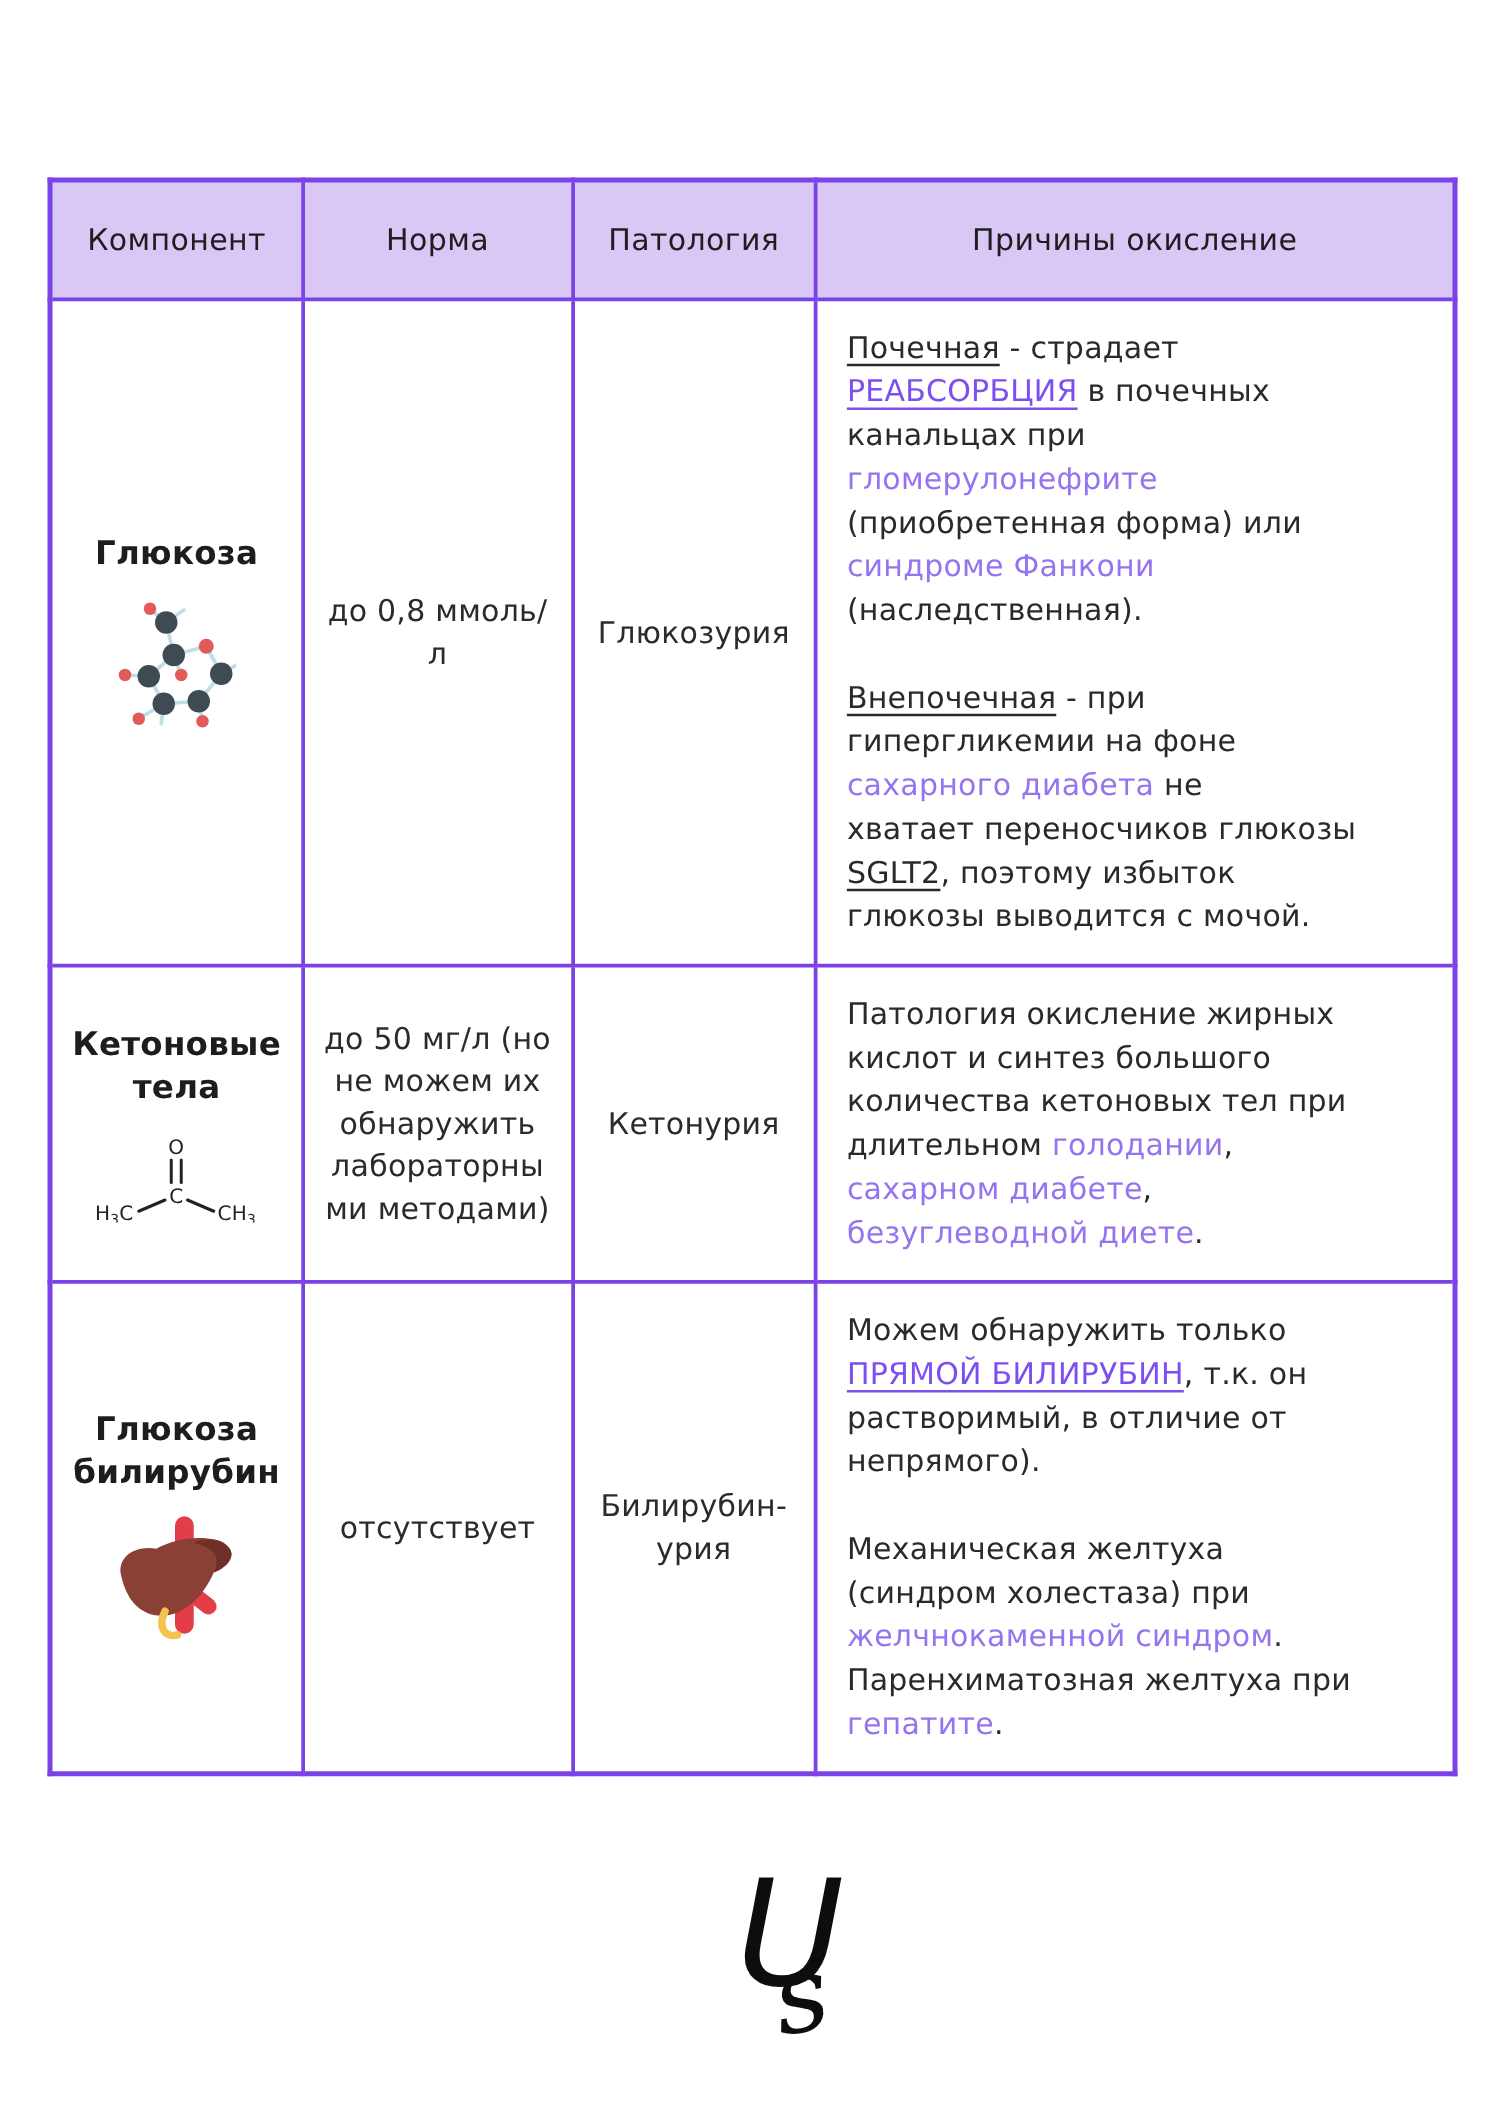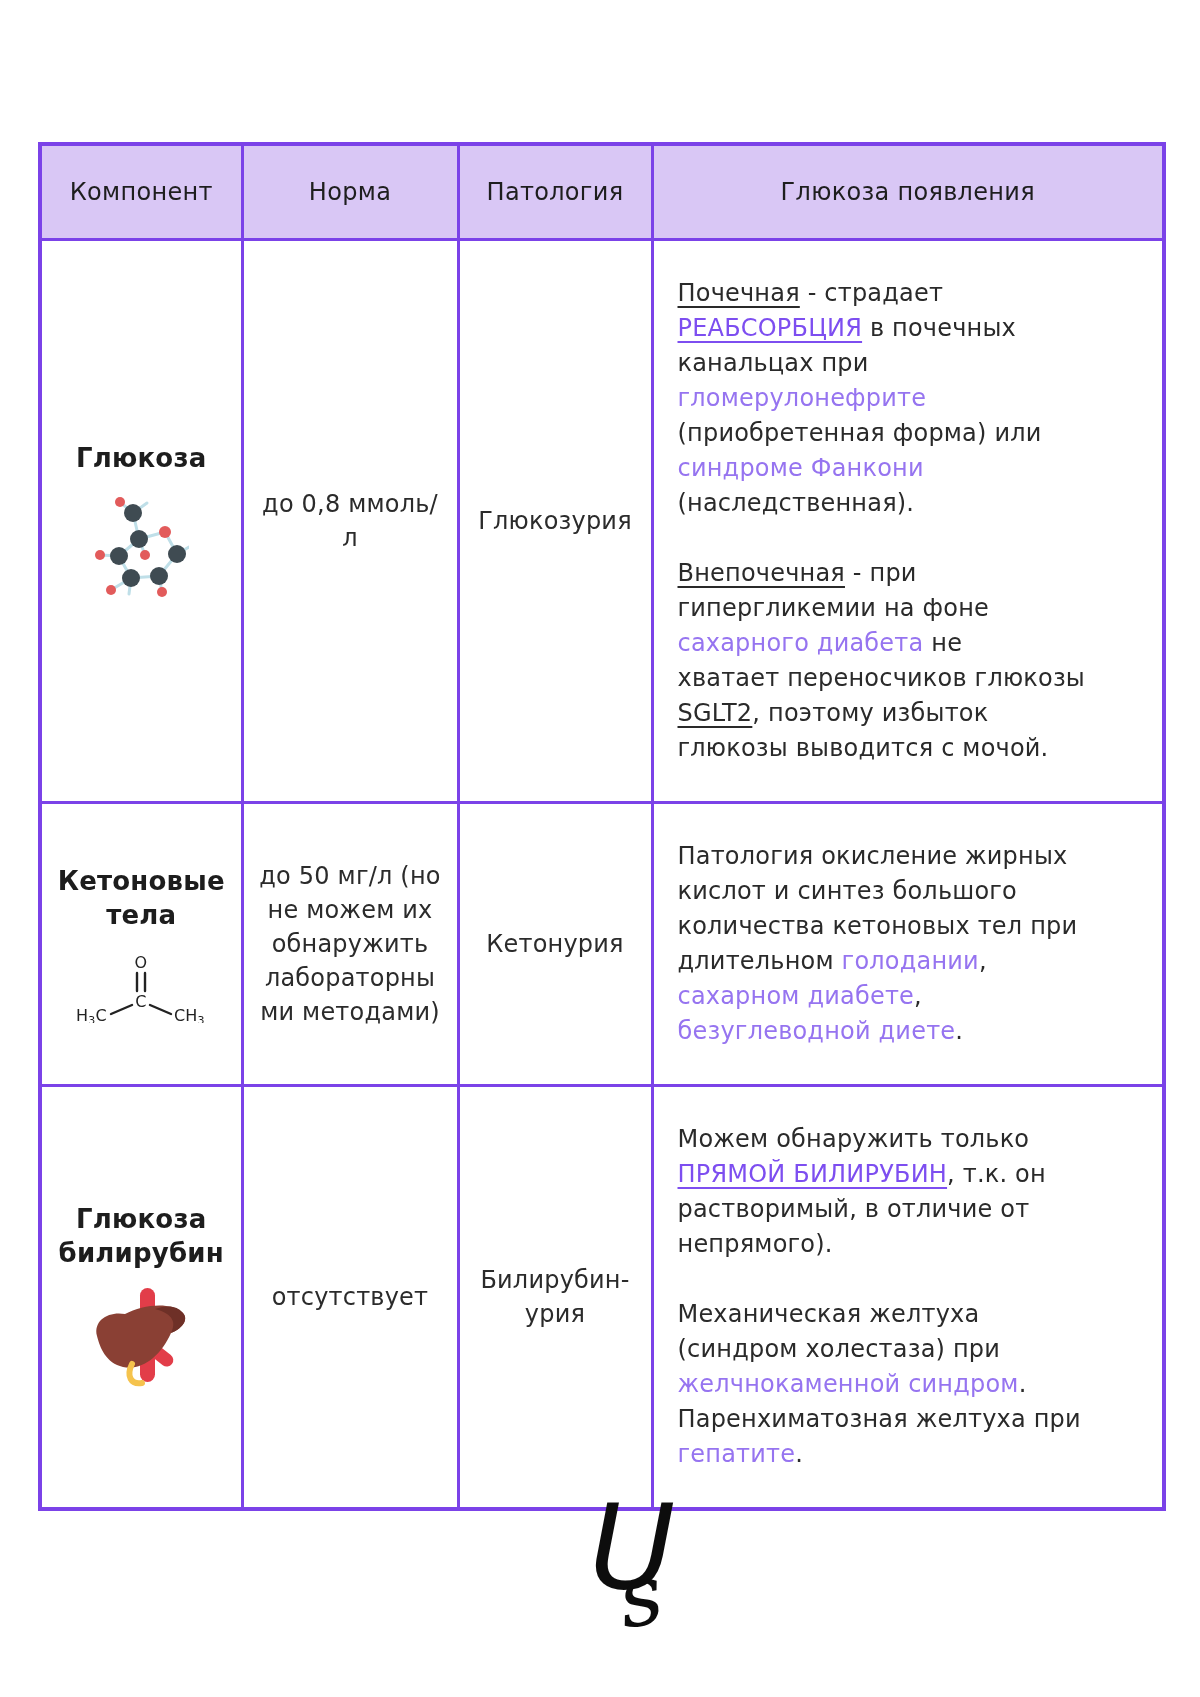--- a/index.html
+++ b/index.html
@@ -34,21 +34,21 @@
   }
   .comp{
     display:flex;flex-direction:column;justify-content:center;gap:16px;
   }
   .comp-label{
     font-weight:700;font-size:26px;line-height:34px;white-space:pre-line;
     color:#1d1d1d;letter-spacing:.2px;
   }
   .causes{
     font-size:24px;line-height:35px;white-space:pre-line;text-align:left;
-    padding:35px 24px;letter-spacing:.2px;
+    padding:20px 24px;letter-spacing:.2px;
   }
   .seg-u{text-decoration:underline;text-decoration-thickness:2px;text-underline-offset:5px;}
   .seg-p{color:var(--word-purple);}
   .seg-pu{
     color:var(--link-purple);text-decoration:underline;
     text-decoration-thickness:2px;text-underline-offset:5px;
   }
   .icon-box{display:flex;align-items:center;justify-content:center;}
   .logo{position:absolute;left:575px;top:1488px;width:160px;height:180px;color:#0d0d0d;}
   .logo-u{
@@ -71,21 +71,21 @@
         <col class="c2">
         <col class="c3">
         <col class="c4">
       </colgroup>
 
     <tbody>
         <tr>
       <th>Компонент</th>
       <th>Норма</th>
       <th>Патология</th>
-      <th>Глюкоза появления</th>
+      <th>Причины окисление</th>
     </tr>
 
     <tr style="height:530px">
       <td class="cell-center">
         <div class="comp">
           <div class="comp-label">Глюкоза</div>
           <div class="icon-box">
             <svg width="96" height="110" viewBox="0 0 96 110">
               <g stroke="#bfdfe8" stroke-width="3" stroke-linecap="round">
                 <line x1="46" y1="48" x2="72" y2="41"></line>

